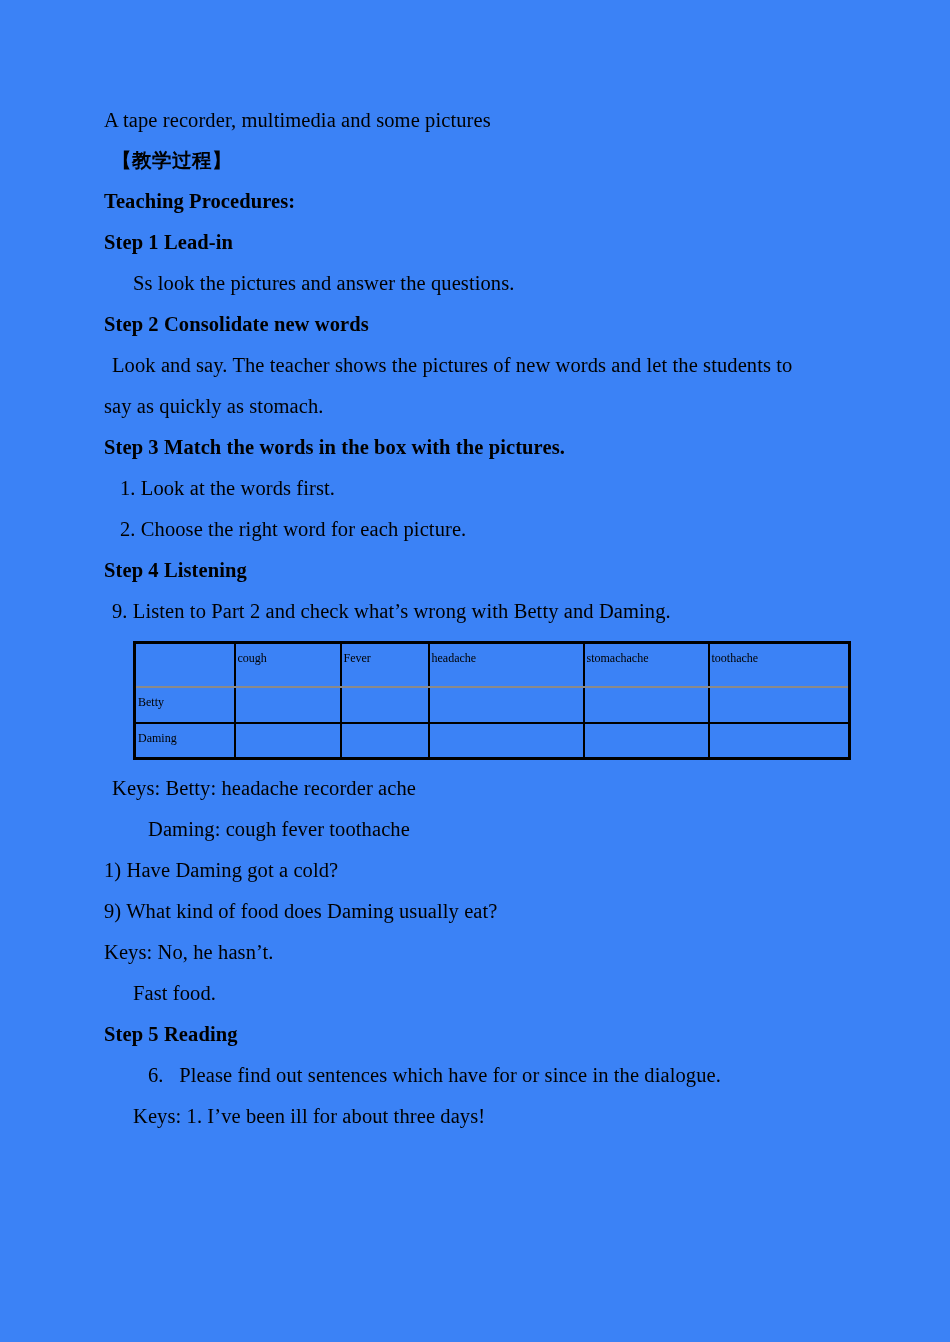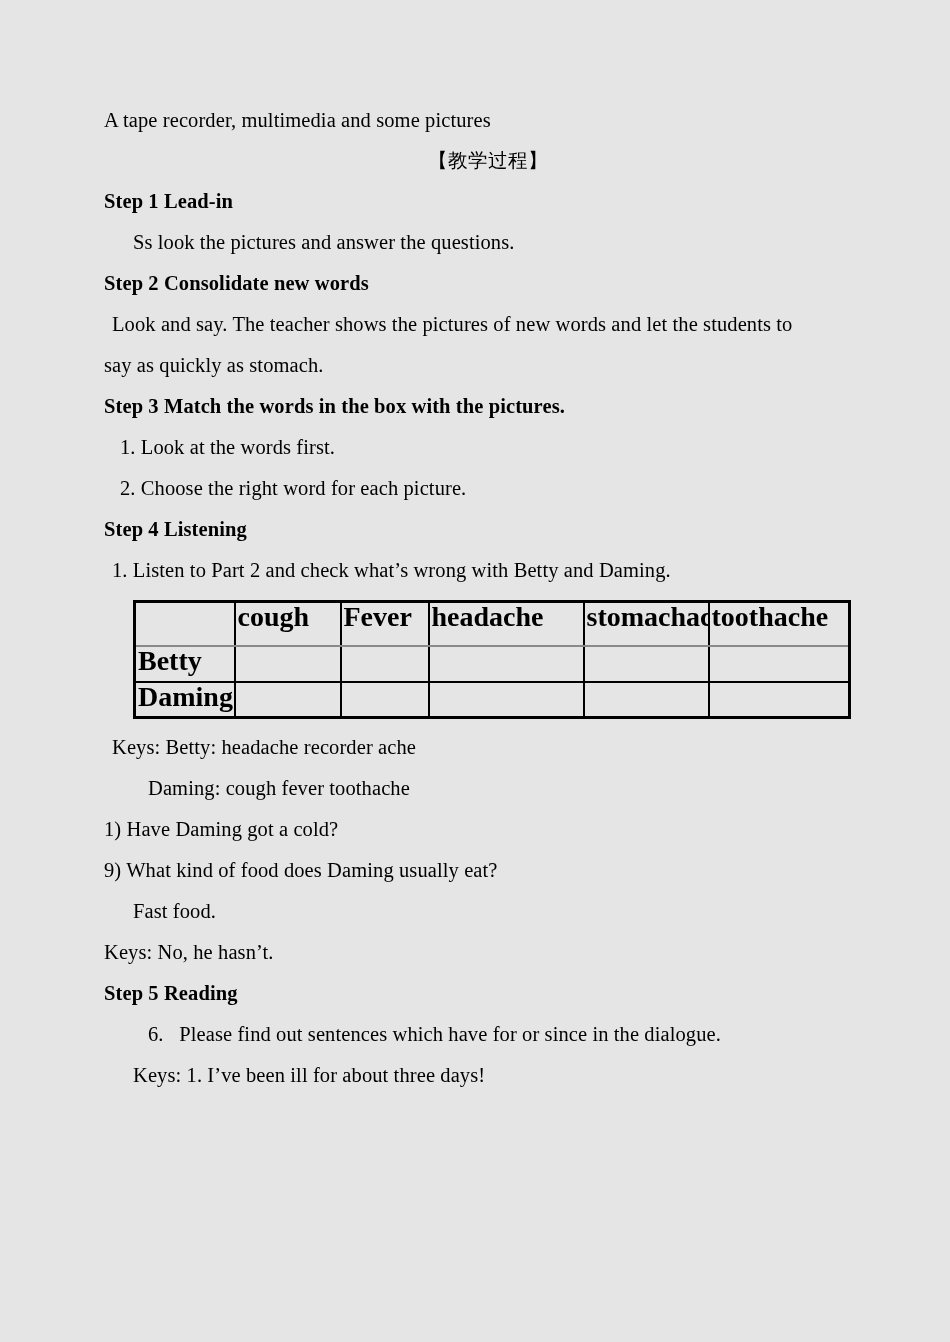--- a/index.html
+++ b/index.html
@@ -14,44 +14,43 @@
     color: #000000;
     position: relative;
     overflow: hidden;
   }
   .page {
     position: absolute;
     left: 0;
     top: 0;
     width: 950px;
     height: 1342px;
-    background: #e5e5e5;
+    background: #3b82f6;
   }
   .content {
     position: absolute;
     left: 104px;
     top: 100px;
     width: 760px;
   }
   .line {
     font-size: 20.5px;
     line-height: 41px;
     white-space: pre-wrap;
     letter-spacing: 0.1px;
   }
   .bold {
     font-weight: bold;
   }
   .cn-heading {
     font-family: "DejaVu Sans", "Liberation Sans", sans-serif;
-    font-weight: normal;
+    font-weight: bold;
     font-size: 19.5px;
     line-height: 40px;
     letter-spacing: 0.5px;
-    text-align: center;
   }
   .ind-sm { padding-left: 8px; }
   .ind-md { padding-left: 16px; }
   .ind-lg { padding-left: 29px; }
   .ind-xl { padding-left: 44px; }
 
   
   .tbl-wrap {
     margin-left: 29px;
     margin-top: 9px;
@@ -65,22 +64,22 @@
     border: 3px solid #000000;
     font-size: 20px;
   }
   table.listen-table td,
   table.listen-table th {
     border-right: 2px solid #000000;
     border-bottom: 2px solid #000000;
     padding: 1px 10px 1px 2px;
     vertical-align: top;
     text-align: left;
-    font-weight: bold;
-    font-size: 28px;
+    font-weight: normal;
+    font-size: 12px;
     line-height: 26px;
     height: 36px;
     box-sizing: border-box;
     overflow: hidden;
     white-space: nowrap;
   }
   table.listen-table tr.hdr th {
     border-bottom: 2px solid #8a8a8a;
     height: 44px;
   }
@@ -110,34 +109,35 @@
 </head>
 <body>
 
 <div class="page">
   <div class="content">
 
     <div class="line">A tape recorder, multimedia and some pictures</div>
 
     <div class="cn-heading ind-sm">【教学过程】</div>
 
+    <div class="line bold">Teaching Procedures:</div>
 
     <div class="line bold">Step 1 Lead-in</div>
     <div class="line ind-lg">Ss look the pictures and answer the questions.</div>
 
     <div class="line bold">Step 2 Consolidate new words</div>
     <div class="line ind-sm">Look and say. The teacher shows the pictures of new words and let the students to</div>
     <div class="line">say as quickly as stomach.</div>
 
     <div class="line bold">Step 3 Match the words in the box with the pictures.</div>
     <div class="line ind-md">1. Look at the words first.</div>
     <div class="line ind-md">2. Choose the right word for each picture.</div>
 
     <div class="line bold">Step 4 Listening</div>
-    <div class="line ind-sm">1. Listen to Part 2 and check what’s wrong with Betty and Daming.</div>
+    <div class="line ind-sm">9. Listen to Part 2 and check what’s wrong with Betty and Daming.</div>
 
     <div class="tbl-wrap">
       <table class="listen-table">
         <colgroup>
           <col class="c0">
             <col class="c1">
             <col class="c2">
             <col class="c3">
             <col class="c4">
             <col class="c5">
@@ -172,21 +172,21 @@
         </tbody>
       </table>
     </div>
 
     <div class="line ind-sm">Keys: Betty: headache recorder ache</div>
     <div class="line ind-xl">Daming: cough fever toothache</div>
 
 
     <div class="line">1) Have Daming got a cold?</div>
     <div class="line">9) What kind of food does Daming usually eat?</div>
+    <div class="line">Keys: No, he hasn’t.</div>
     <div class="line ind-lg">Fast food.</div>
-    <div class="line">Keys: No, he hasn’t.</div>
 
     <div class="line bold">Step 5 Reading</div>
     <div class="line ind-xl">6.   Please find out sentences which have for or since in the dialogue.</div>
     <div class="line ind-lg">Keys: 1. I’ve been ill for about three days!</div>
 
   </div>
 </div>
 
 </body></html>

